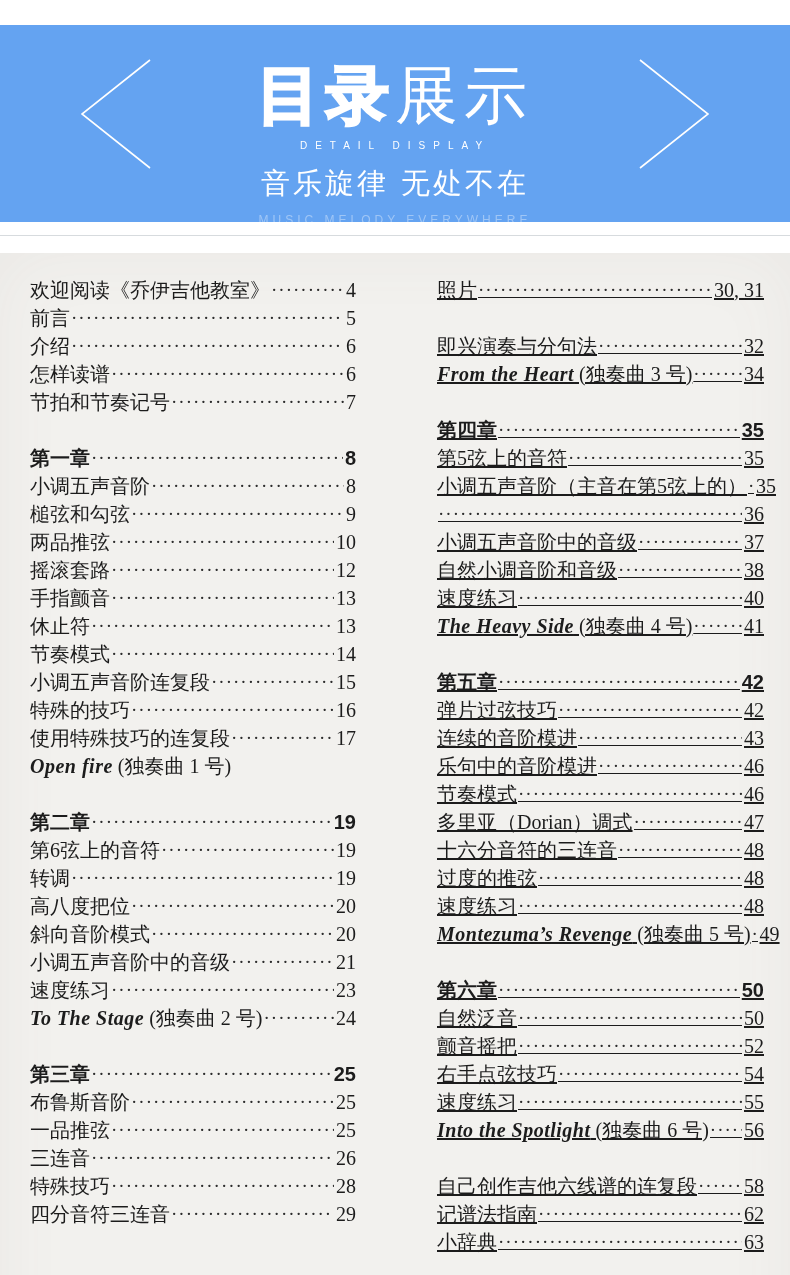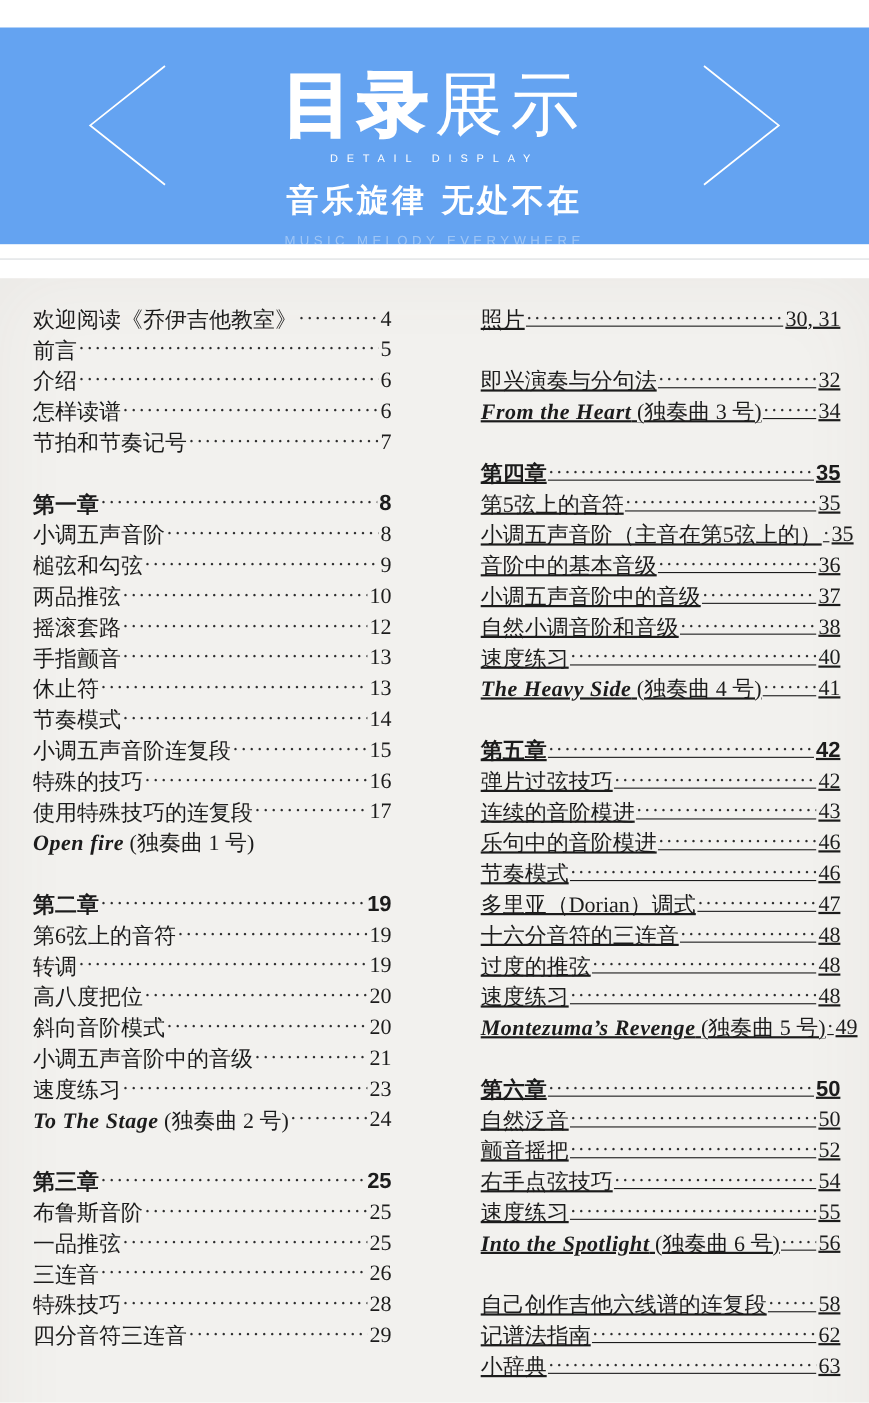--- a/index.html
+++ b/index.html
@@ -9,21 +9,21 @@
 
   
   .banner { position:absolute; top:25px; left:0; width:790px; height:197px;
             text-align:center; color:#fff; overflow:hidden; }
   .banner-title { margin-top:37px; font-size:63px; line-height:66px; letter-spacing:6px; white-space:nowrap; }
   .t-heavy { font-family:"DejaVu Sans","Liberation Sans",sans-serif; font-weight:900;
              -webkit-text-stroke:2.5px #ffffff; }
   .t-light { font-family:"Liberation Sans","DejaVu Sans",sans-serif; font-weight:400; }
   .banner-subtitle { margin-top:11px; font-size:10px; letter-spacing:8px;
                      font-family:"Liberation Sans",sans-serif; color:#ffffff; }
-  .banner-tagline { margin-top:13px; font-size:29px; font-weight:bold; letter-spacing:3px;
+  .banner-tagline { margin-top:13px; font-size:29px; font-weight:normal; letter-spacing:3px;
                     font-family:"DejaVu Sans","Liberation Sans",sans-serif; }
   .banner-tagline-en { margin-top:9px; font-size:12px; letter-spacing:4px;
                        font-family:"Liberation Sans",sans-serif; color:rgba(255,255,255,0.38); }
   .chevron { position:absolute; top:33px; }
   .chevron.left  { left:78px; }
   .chevron.right { right:78px; }
 
   
   .divider { position:absolute; top:235px; left:0; width:790px; height:0;
              border-top:1px solid #d7dbde; }
@@ -263,21 +263,20 @@
           <span class="label">第5弦上的音符</span>
           <span class="leader"></span>
           <span class="page">35</span>
         </div>
         <div class="row">
           <span class="label">小调五声音阶（主音在第5弦上的）</span>
           <span class="leader"></span>
           <span class="page">35</span>
         </div>
         <div class="row">
-          <span class="label">音阶中的基本音级</span>
           <span class="leader"></span>
           <span class="page">36</span>
         </div>
         <div class="row">
           <span class="label">小调五声音阶中的音级</span>
           <span class="leader"></span>
           <span class="page">37</span>
         </div>
         <div class="row">
           <span class="label">自然小调音阶和音级</span>

